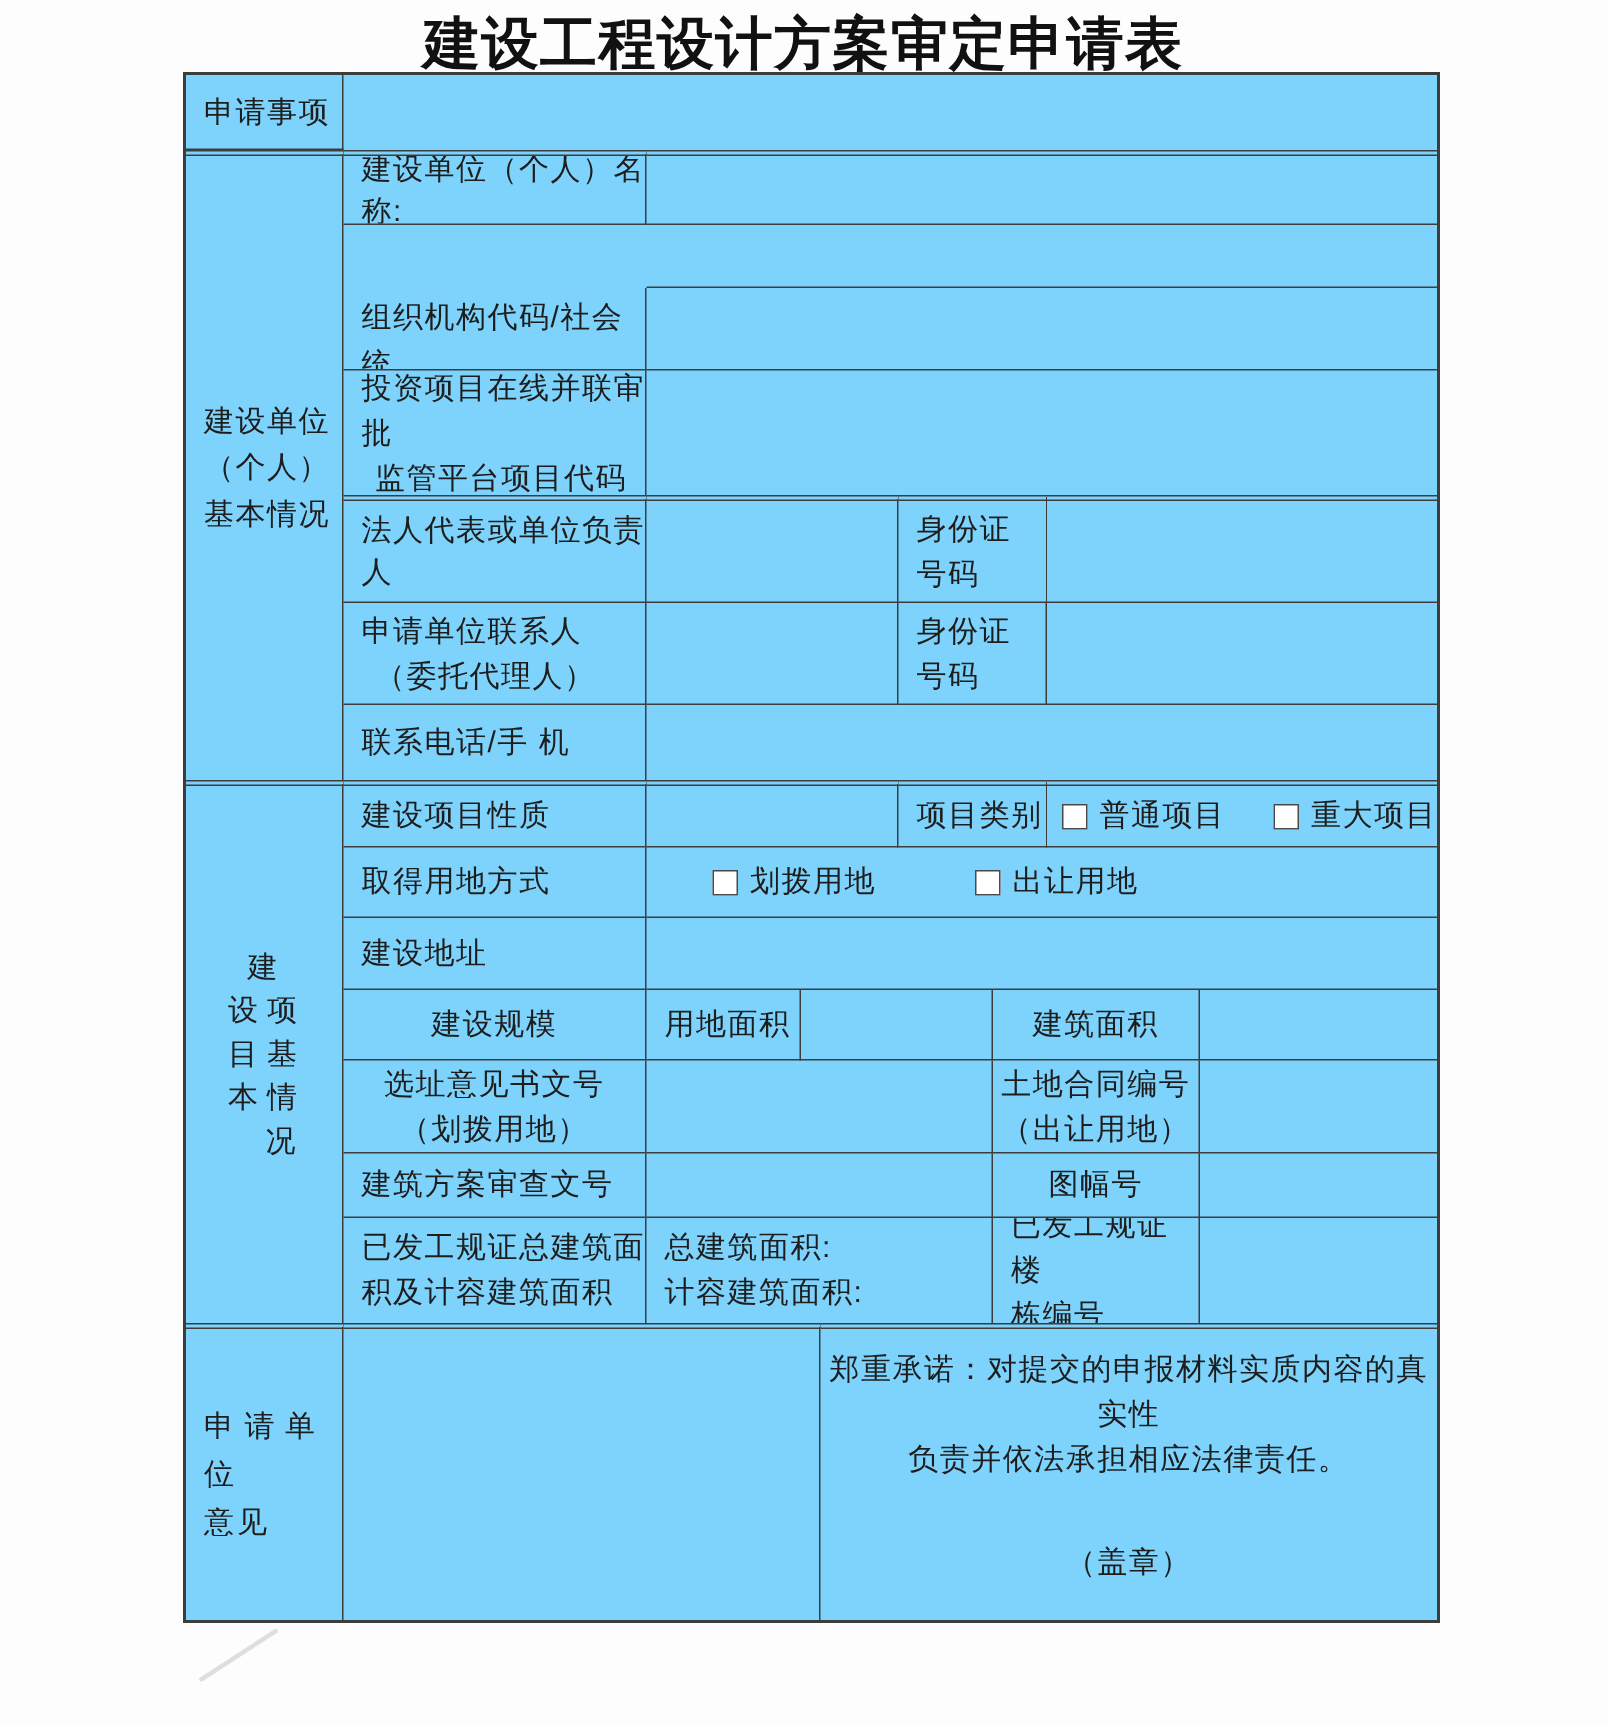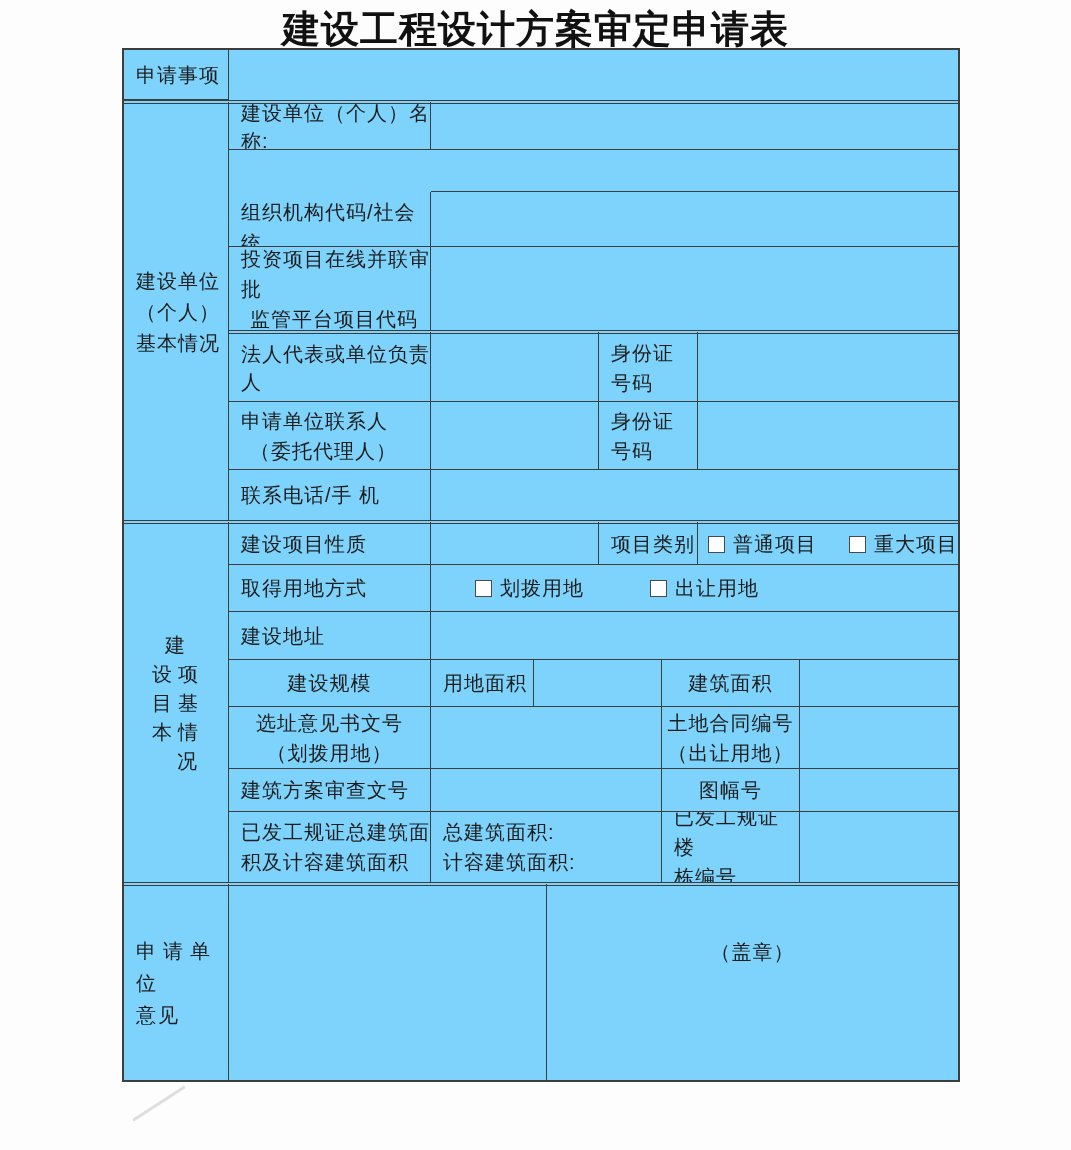--- a/index.html
+++ b/index.html
@@ -206,19 +206,21 @@
     </div>
   </div>
   <div class="c nr nb" style="grid-area:15/9/16/10"></div>
 
   <div class="c opn-hdr dt nb" style="grid-area:16/1/17/2">
     <div class="l1">申请单位</div>
     <div class="l2">意见</div>
   </div>
   <div class="c dt nb" style="grid-area:16/2/17/5"></div>
   <div class="c pledge nr dt nb" style="grid-area:16/5/17/10">
+    <div class="pl">郑重承诺：对提交的申报材料实质内容的真实性</div>
+    <div class="pl">负责并依法承担相应法律责任。</div>
     <div class="seal">（盖章）</div>
 
   </div>
 
 </div>
 
 <div class="scan-mark"></div>
 
 </body></html>

